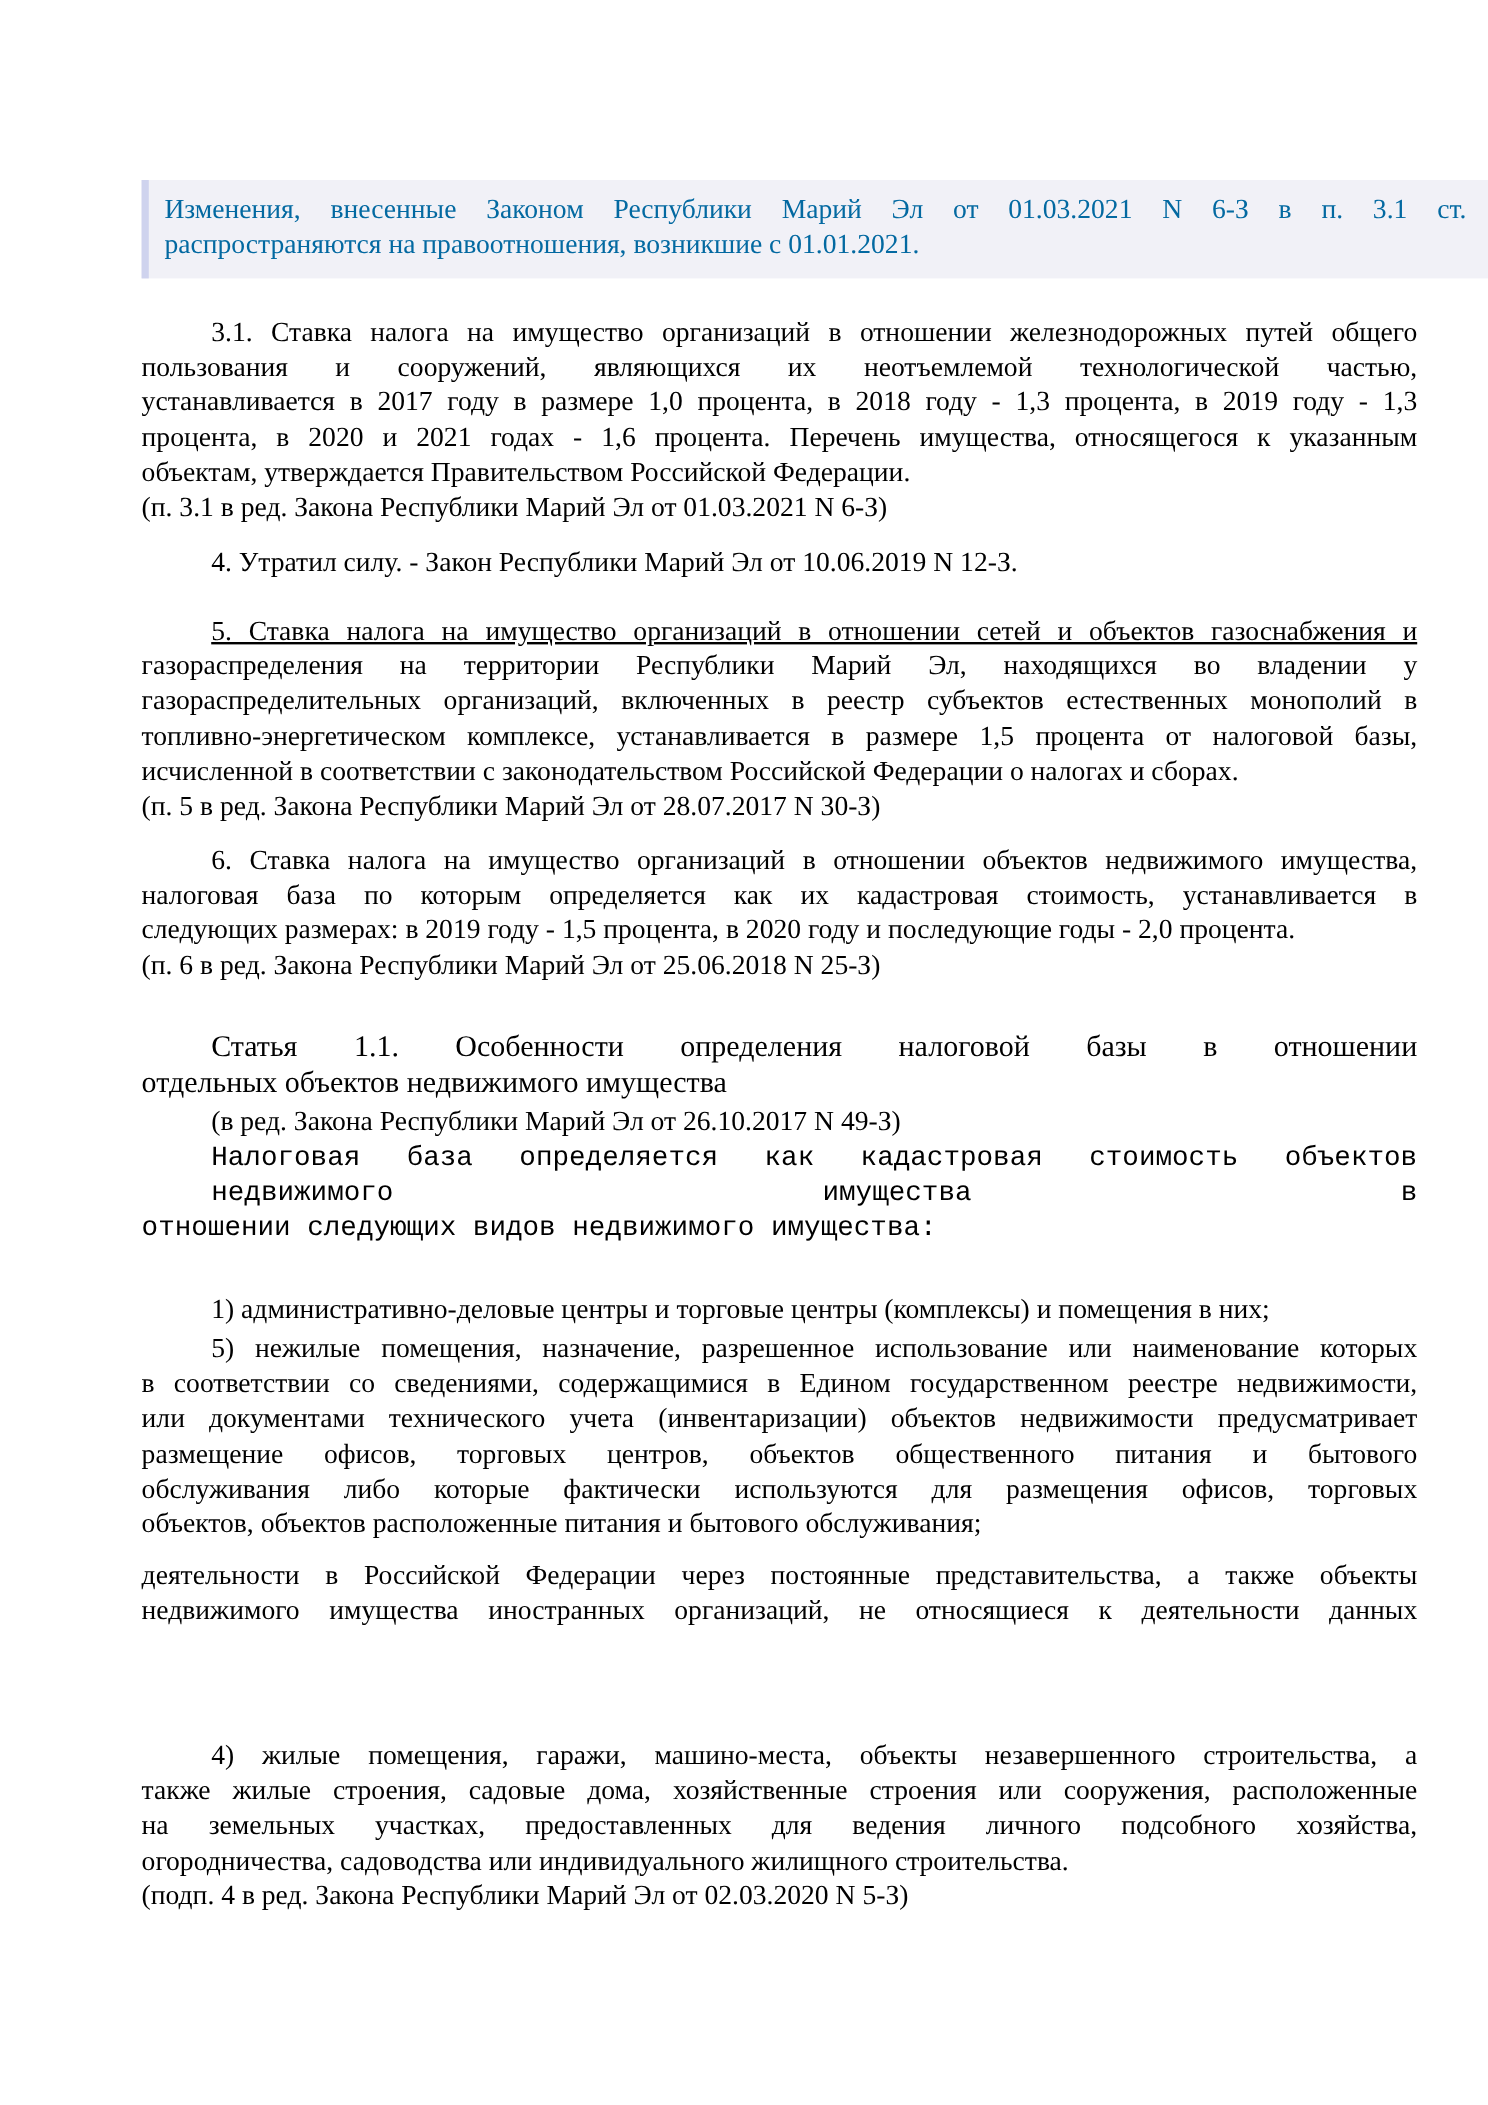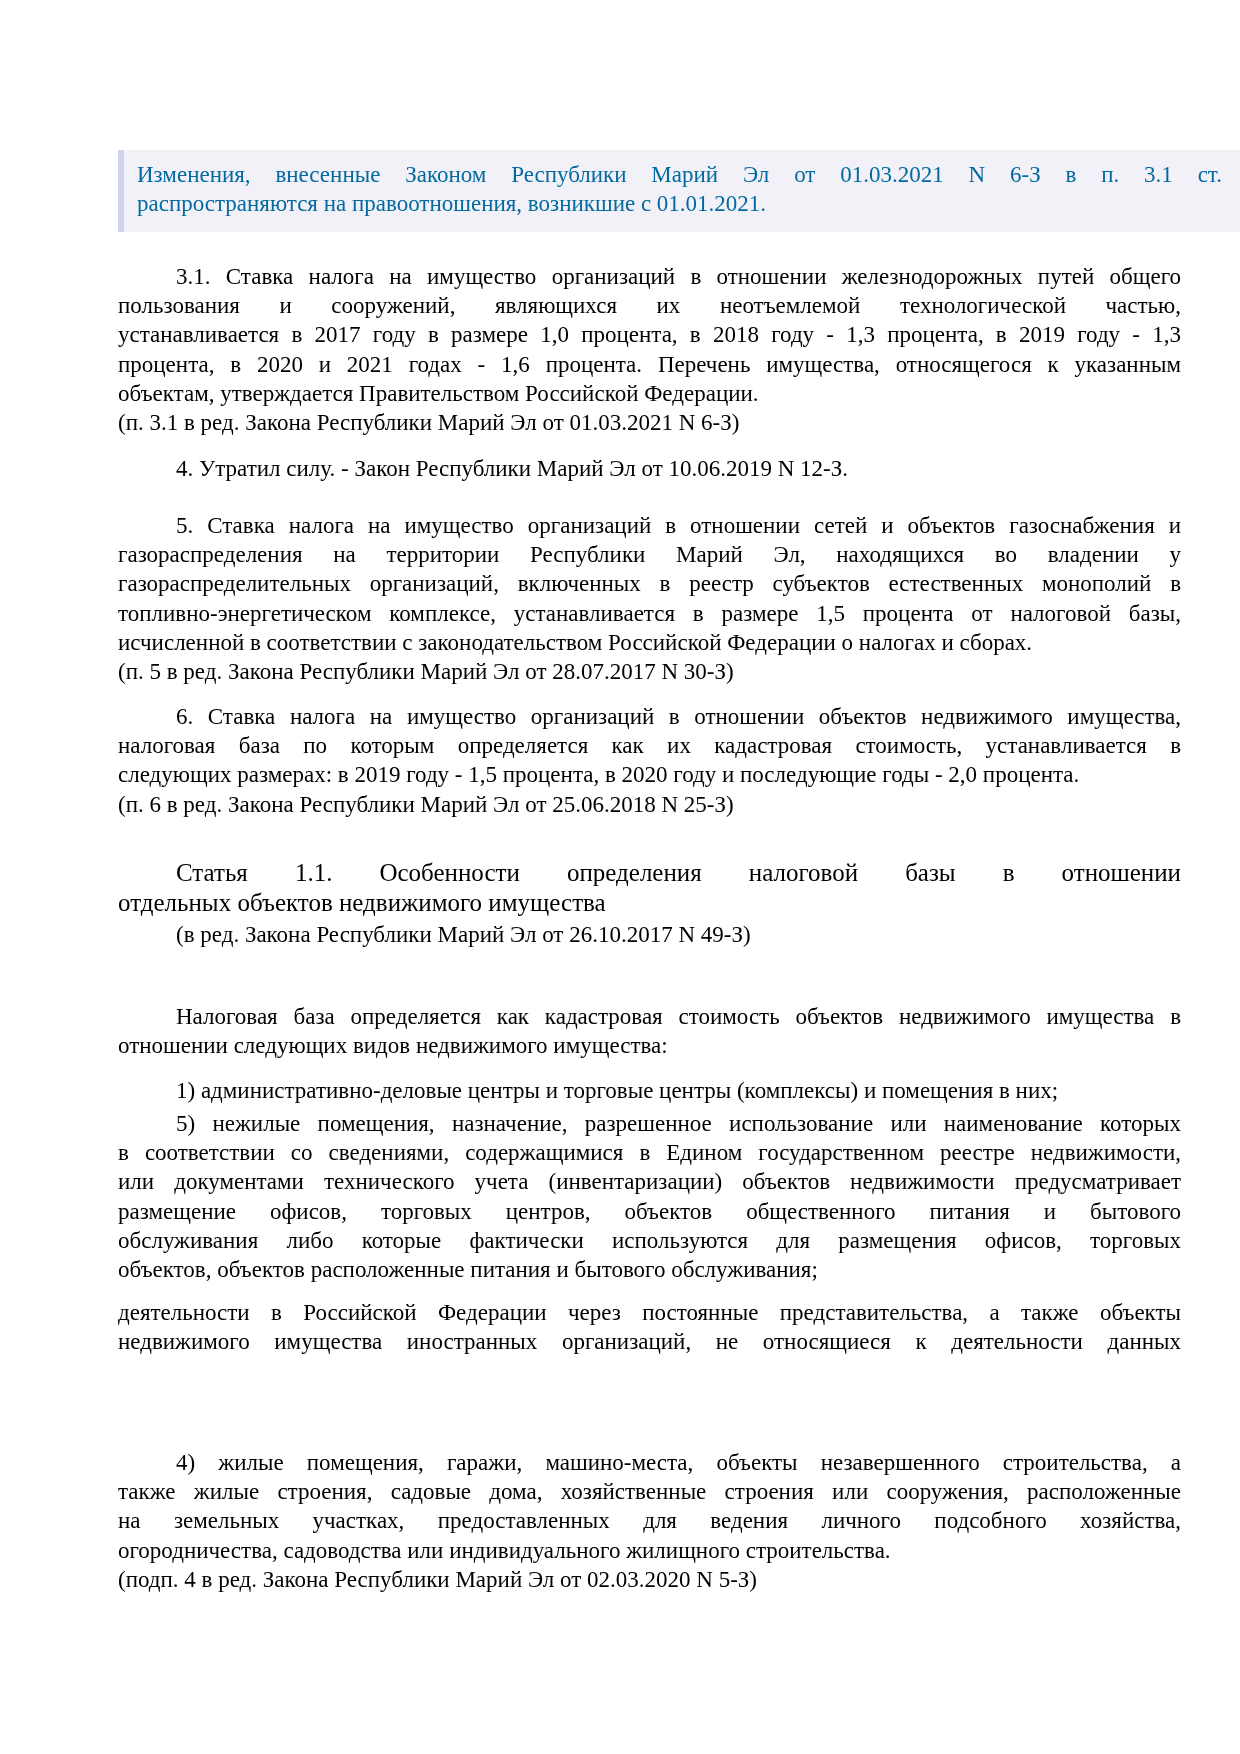--- a/index.html
+++ b/index.html
@@ -86,42 +86,42 @@
   <span class="just">процента, в 2020 и 2021 годах - 1,6 процента. Перечень имущества, относящегося к указанным</span>
   <span class="last">объектам, утверждается Правительством Российской Федерации.</span>
   <span class="ed">(п. 3.1 в ред. Закона Республики Марий Эл от 01.03.2021 N 6-З)</span>
 </div>
 
 <div class="para" style="top:454px;">
   <span class="last" style="padding-left:58px;">4. Утратил силу. - Закон Республики Марий Эл от 10.06.2019 N 12-З.</span>
 </div>
 
 <div class="para" style="top:511px;">
-  <span class="just" style="padding-left:58px;">5. Ставка налога на имущество организаций в отношении сетей и объектов газоснабжения и</span>
+  <span class="just" style="padding-left:58px;text-decoration:underline;">5. Ставка налога на имущество организаций в отношении сетей и объектов газоснабжения и</span>
   <span class="just">газораспределения на территории Республики Марий Эл, находящихся во владении у</span>
   <span class="just">газораспределительных организаций, включенных в реестр субъектов естественных монополий в</span>
   <span class="just">топливно-энергетическом комплексе, устанавливается в размере 1,5 процента от налоговой базы,</span>
   <span class="last">исчисленной в соответствии с законодательством Российской Федерации о налогах и сборах.</span>
   <span class="ed">(п. 5 в ред. Закона Республики Марий Эл от 28.07.2017 N 30-З)</span>
 </div>
 
 <div class="para" style="top:702px;">
   <span class="just" style="padding-left:58px;">6. Ставка налога на имущество организаций в отношении объектов недвижимого имущества,</span>
   <span class="just">налоговая база по которым определяется как их кадастровая стоимость, устанавливается в</span>
   <span class="last">следующих размерах: в 2019 году - 1,5 процента, в 2020 году и последующие годы - 2,0 процента.</span>
   <span class="ed">(п. 6 в ред. Закона Республики Марий Эл от 25.06.2018 N 25-З)</span>
 </div>
 
 <div class="heading" style="top:858px;">
   <span class="just" style="text-indent:0; padding-left:58px;">Статья 1.1. Особенности определения налоговой базы в отношении</span>
   <span class="last">отдельных объектов недвижимого имущества</span>
 </div>
 <div class="sub-ed" style="top:920px;">(в ред. Закона Республики Марий Эл от 26.10.2017 N 49-З)</div>
 
-<div class="para" style="top:1002px;">
+<div class="para" style="top:951px;font-family:Liberation Mono, monospace;">
   <span class="just" style="padding-left:58px;">Налоговая база определяется как кадастровая стоимость объектов недвижимого имущества в</span>
   <span class="last">отношении следующих видов недвижимого имущества:</span>
 </div>
 
 <div class="para" style="top:1050px;">
   <span class="last" style="padding-left:58px;margin-top:26px;">1) административно-деловые центры и торговые центры (комплексы) и помещения в них;</span>
 </div>
 
 <div class="para" style="top:1109px;">
   <span class="just" style="padding-left:58px;">5) нежилые помещения, назначение, разрешенное использование или наименование которых</span>

